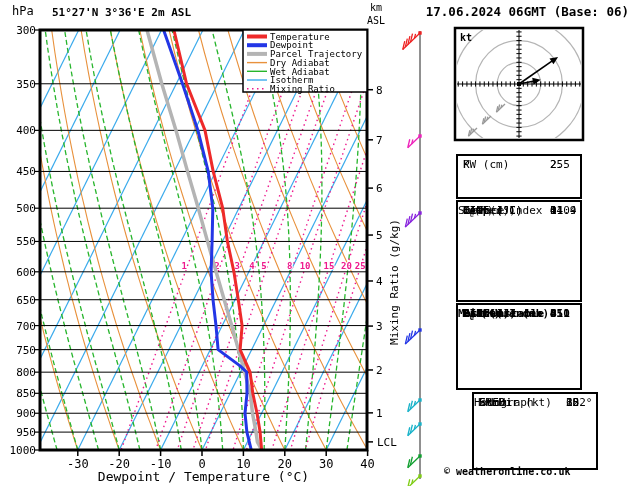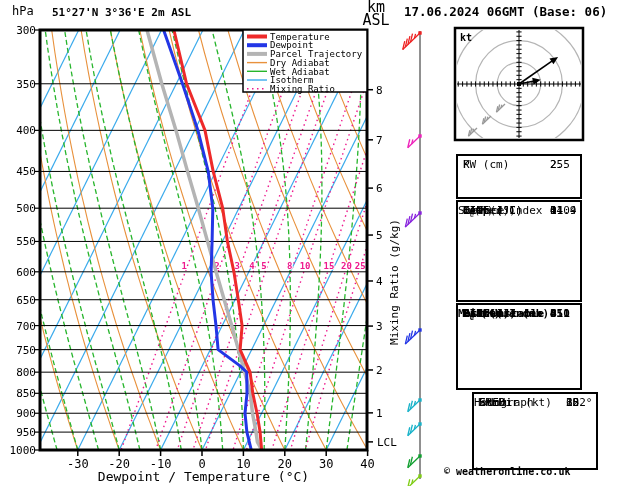--- a/index.html
+++ b/index.html
@@ -2,22 +2,22 @@
 <html><head>
 <meta charset="utf-8">
 <style>
   html,body{margin:0;padding:0;background:#fff;}
   #stage{position:relative;width:629px;height:486px;background:#fff;overflow:hidden;
          font-family:"DejaVu Sans Mono",monospace;color:#000;}
   #stage div{position:absolute;}
   svg text{font-family:"DejaVu Sans Mono",monospace;}
   .t-title{left:52px;top:6px;font-size:11px;font-weight:700;letter-spacing:0px;white-space:nowrap;}
   .t-hpa{left:12px;top:4px;font-size:12px;}
-  .t-km{left:358px;top:1px;width:36px;text-align:center;font-size:15px;line-height:13px;white-space:pre-line;}
-  .t-date{left:404px;top:4px;width:225px;text-align:left;font-size:12.5px;font-weight:700;white-space:nowrap;}
+  .t-km{left:358px;top:1px;width:36px;text-align:center;font-size:10px;line-height:13px;white-space:pre-line;}
+  .t-date{left:404px;top:4px;width:225px;text-align:right;font-size:12.5px;font-weight:700;white-space:nowrap;}
   .t-foot{left:444px;top:466px;font-size:10px;font-weight:700;white-space:nowrap;}
   .t-mix{left:394px;top:282px;transform:translate(-50%,-50%) rotate(-90deg);font-size:11px;white-space:nowrap;}
   .panel{position:absolute;left:456px;width:126px;border:2px solid #000;background:#fff;
          font-size:11px;line-height:14.2px;box-sizing:border-box;padding-top:2px;}
   .panel .ph{position:relative;text-align:left;height:14.2px;}
   .panel .pr{position:relative;height:14.2px;padding-left:5px;}
   .panel .pr .val{position:absolute;left:92px;top:0;}
   sub{font-size:7px;}
 </style>
 </head>

